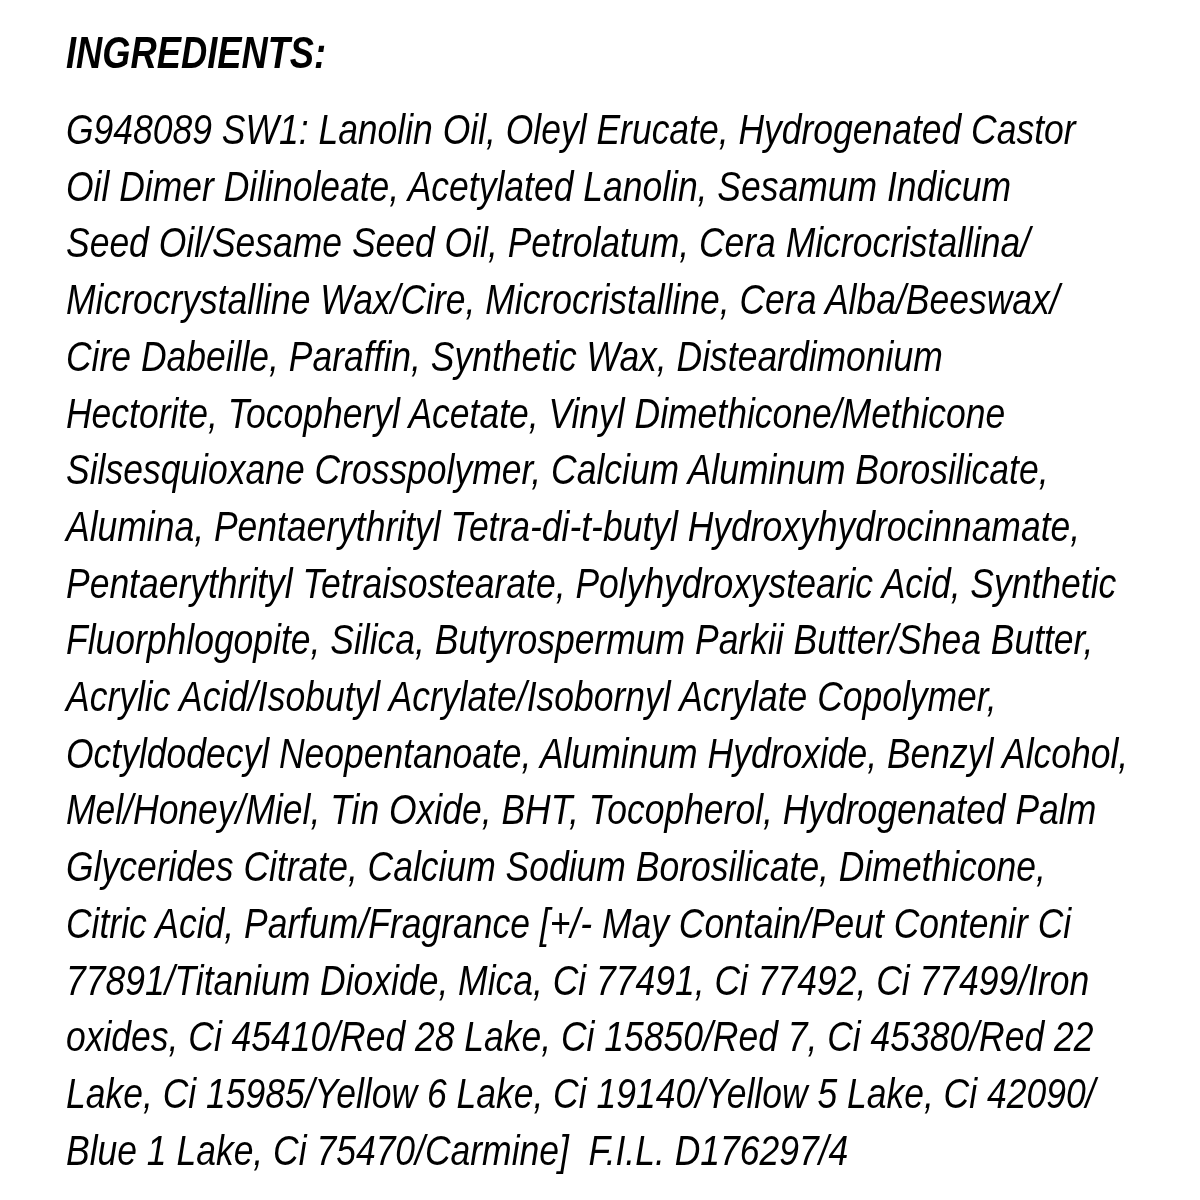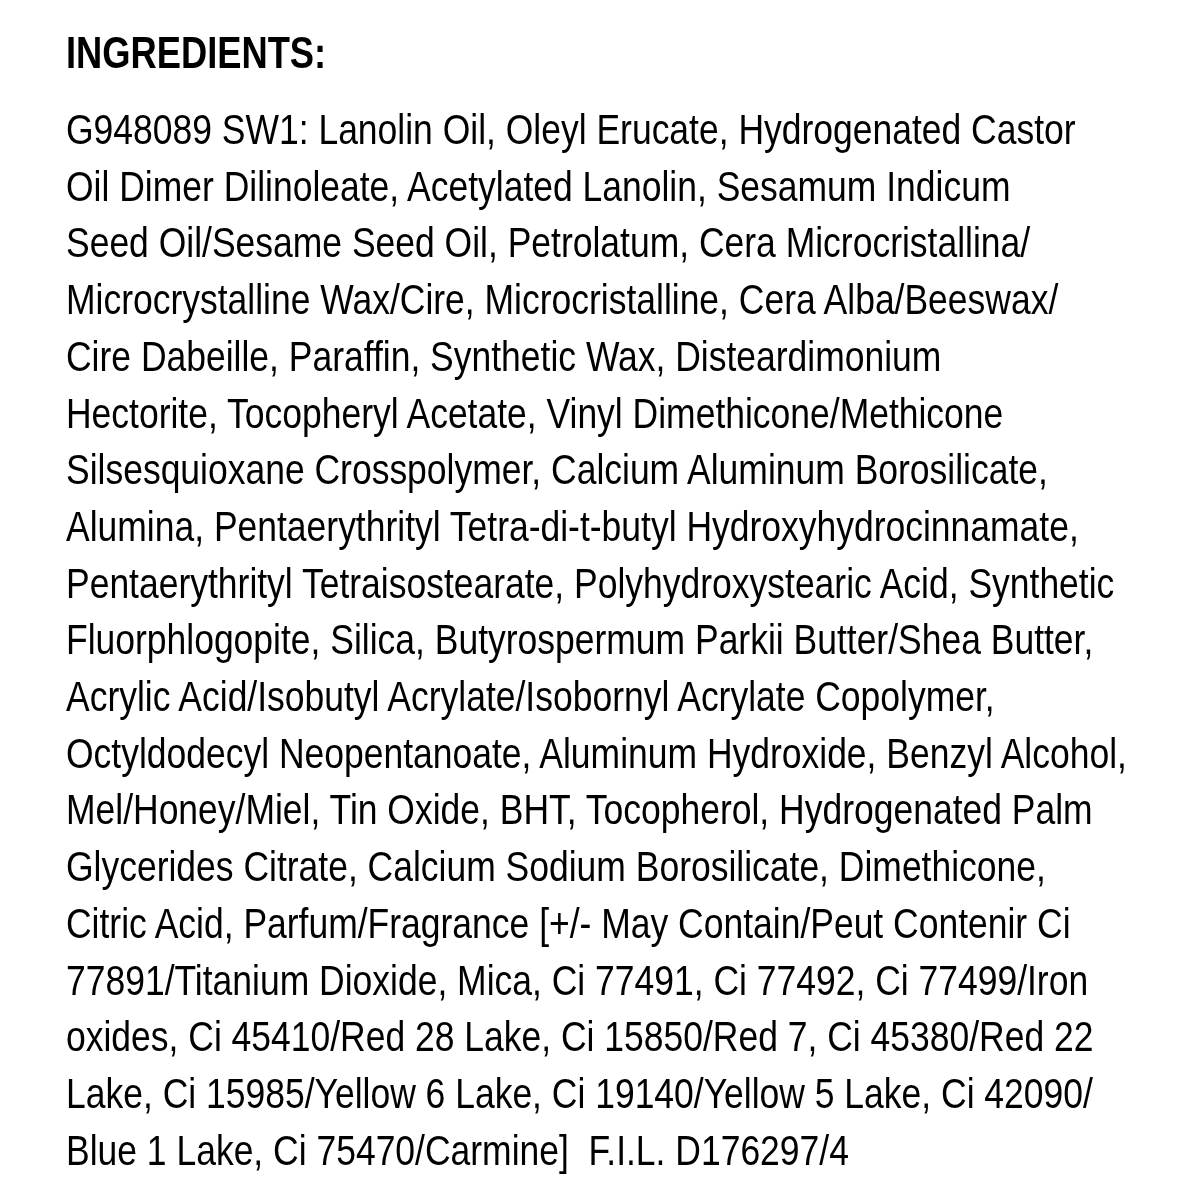--- a/index.html
+++ b/index.html
@@ -12,20 +12,21 @@
     background: #ffffff;
     color: #000000;
     font-family: "Liberation Sans", sans-serif;
     overflow: hidden;
   }
   .page {
     box-sizing: border-box;
     width: 1166px;
     height: 1200px;
     padding: 30px 0 0 66px;
+    font-style: italic;
   }
   
   .condense {
     transform: scaleX(0.825);
     transform-origin: 0 0;
     width: 1370px;
   }
   .heading {
     font-size: 44px;
     font-weight: 700;

